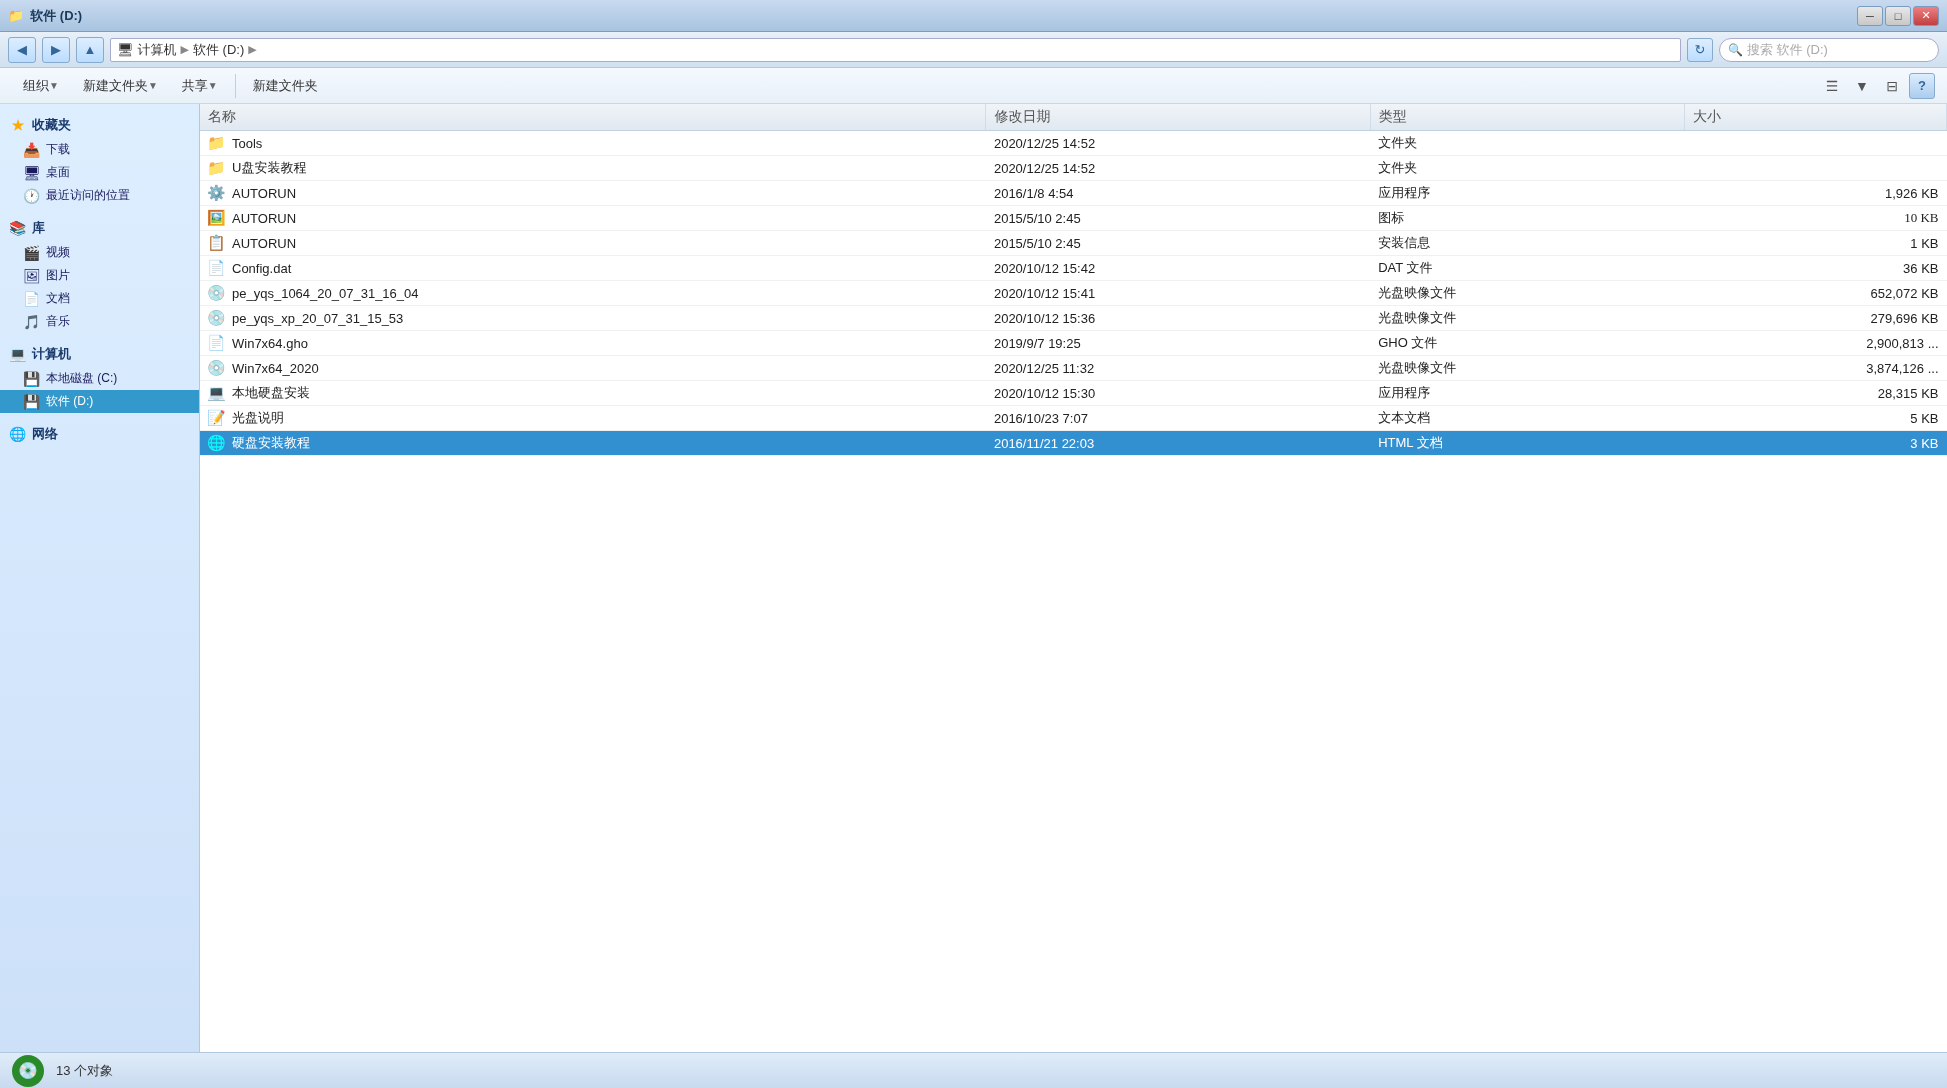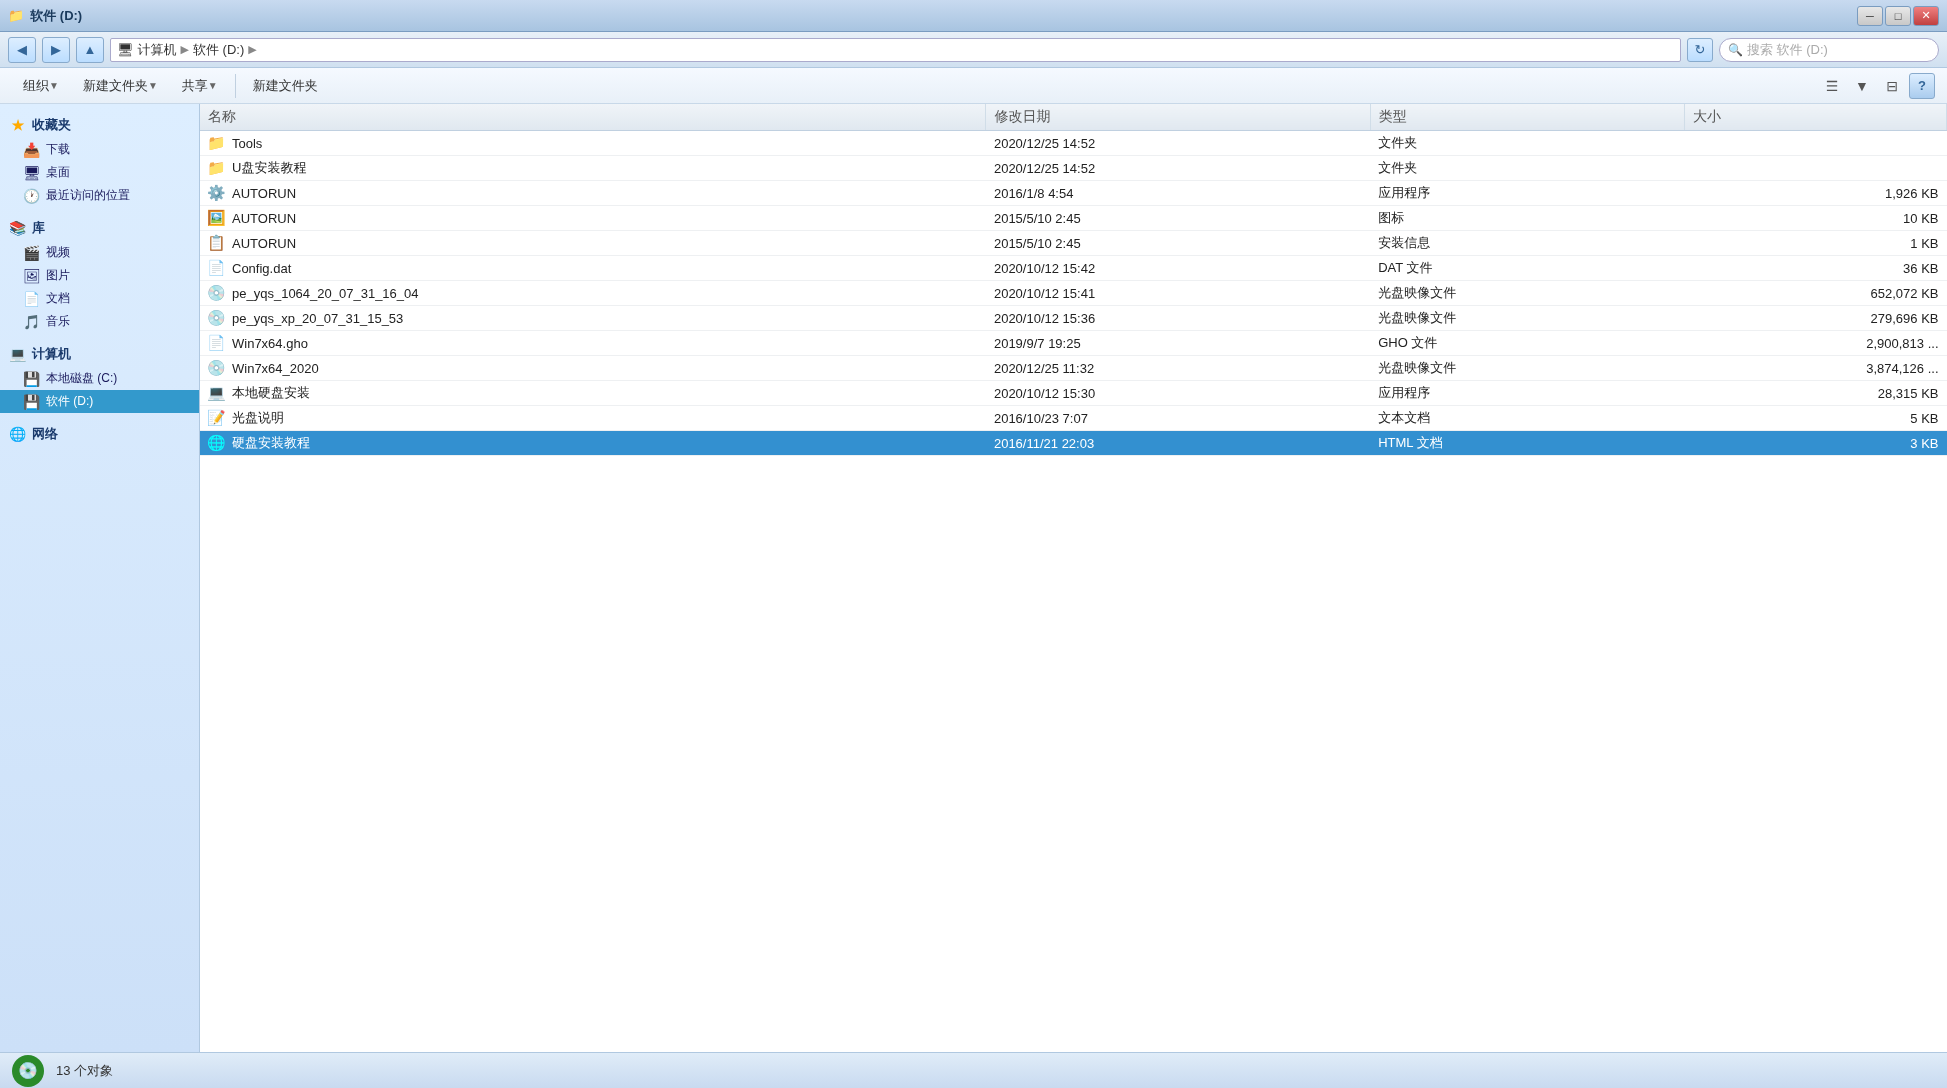--- a/index.html
+++ b/index.html
@@ -483,21 +483,21 @@
     </tr>
           <tr>
       <td class="col-name">
         <div class="file-icon-cell">
           <span class="file-icon">🖼️</span>
           <span>AUTORUN</span>
         </div>
       </td>
       <td class="col-date">2015/5/10 2:45</td>
       <td class="col-type">图标</td>
-      <td class="col-size" style="text-align:right;">10 KB</td>
+      <td class="col-size" style="text-align:right;font-family:Liberation Serif, serif;">10 KB</td>
     </tr>
           <tr>
       <td class="col-name">
         <div class="file-icon-cell">
           <span class="file-icon">📋</span>
           <span>AUTORUN</span>
         </div>
       </td>
       <td class="col-date">2015/5/10 2:45</td>
       <td class="col-type">安装信息</td>

